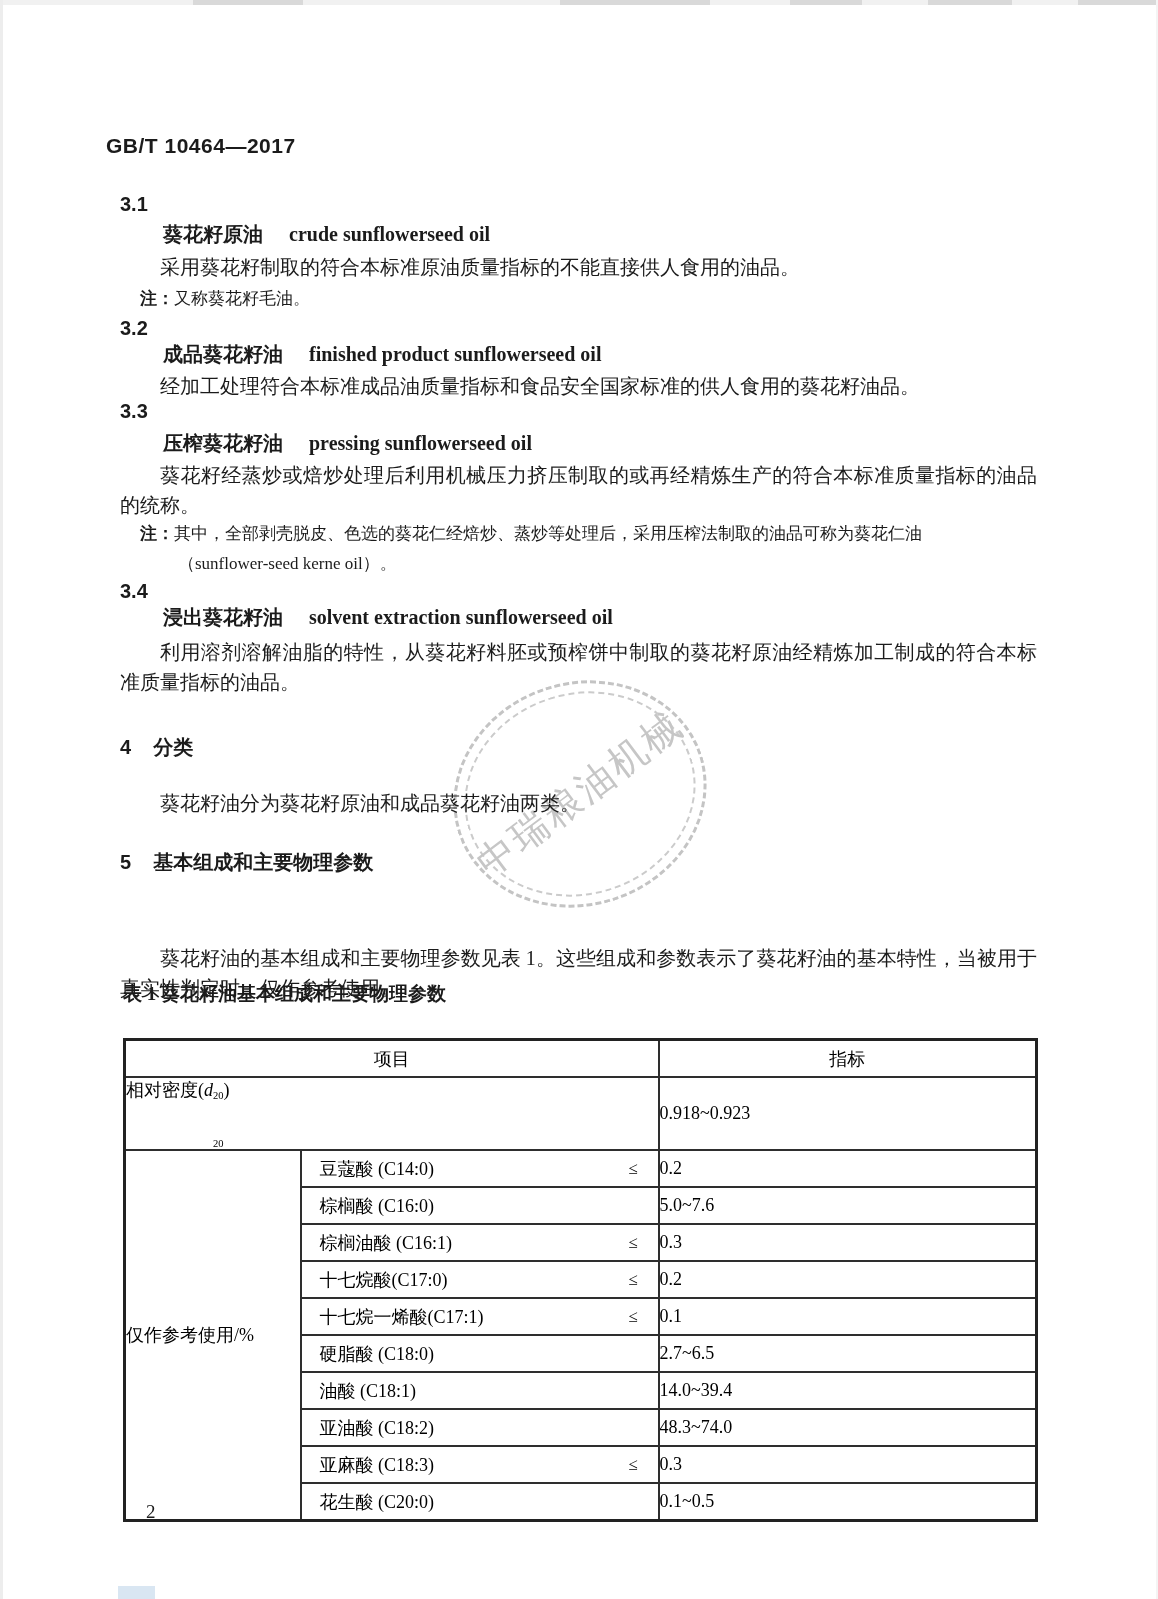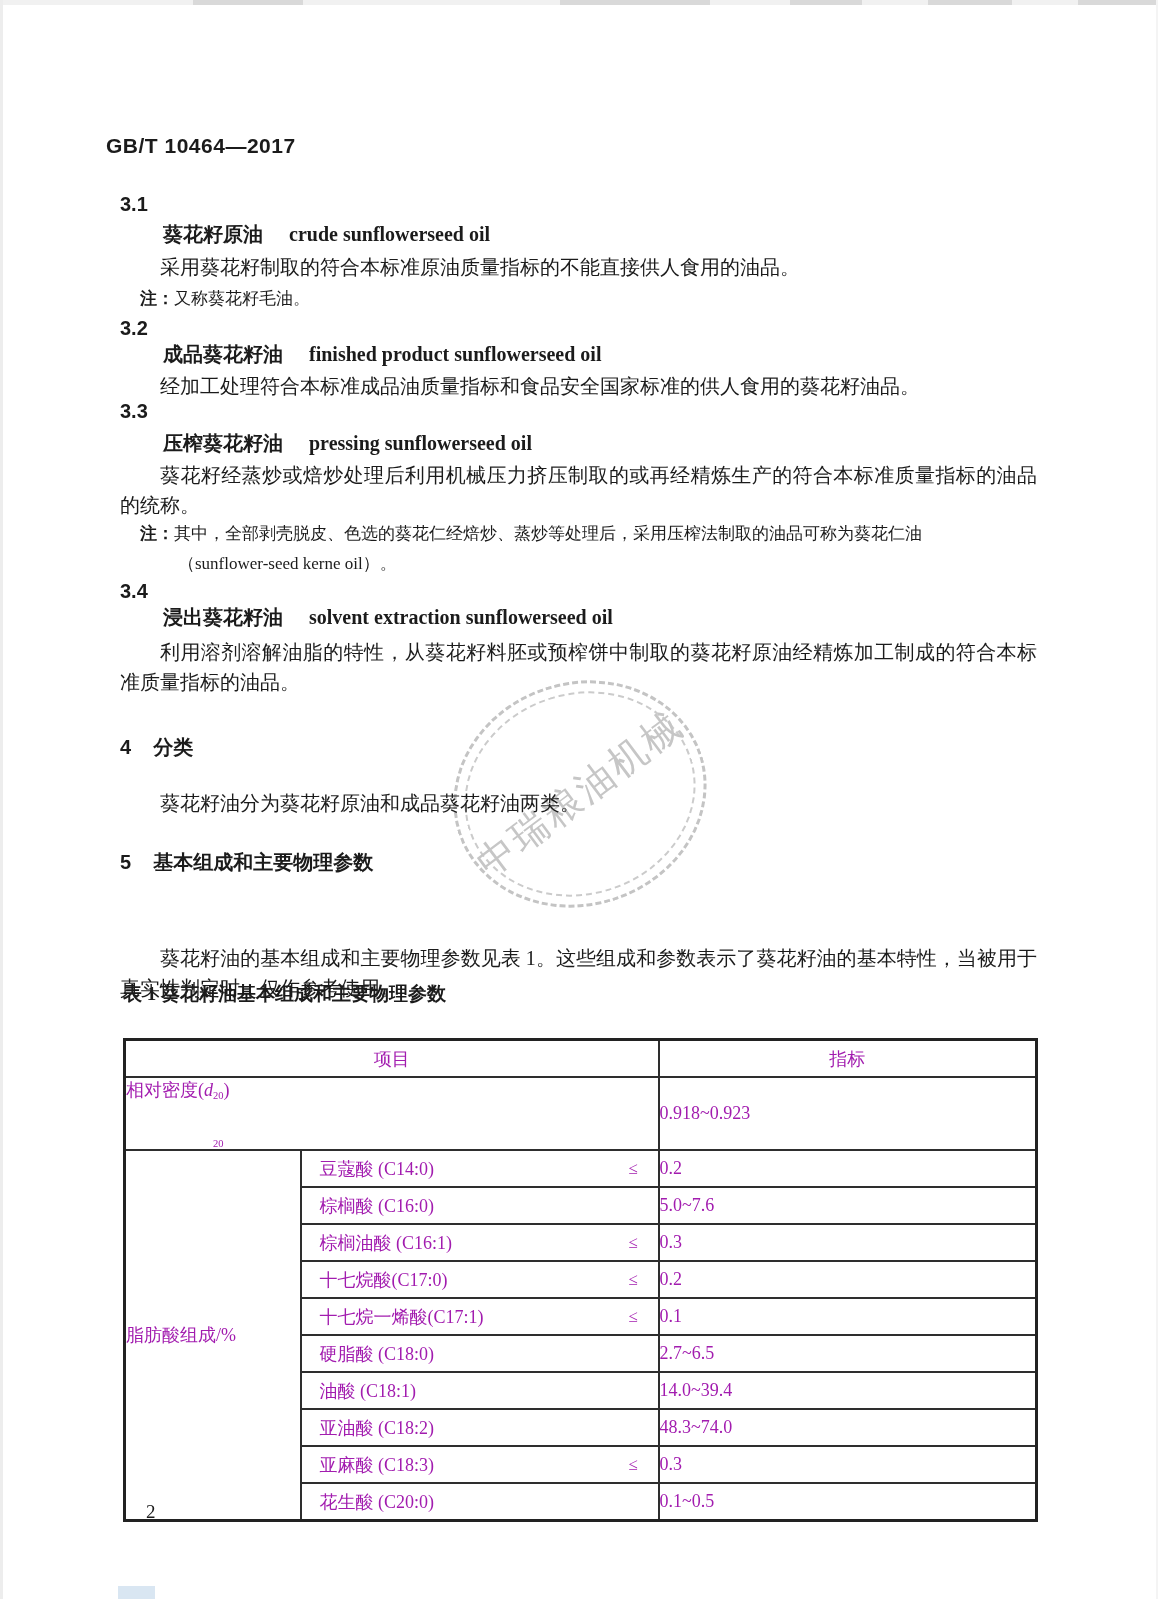--- a/index.html
+++ b/index.html
@@ -31,21 +31,21 @@
   .term { left:163px; font-weight:bold; font-size:20px; }
   .term .en { margin-left:26px; font-family:"Liberation Serif","DejaVu Serif",serif; }
   .bodytxt { left:120px; width:917px; font-size:20px; line-height:30px; text-indent:2em; text-align:justify; }
   .note { left:105px; width:905px; font-size:17px; line-height:30px; padding-left:73px; text-indent:-38px; box-sizing:border-box; }
   .note .notelabel { font-weight:bold; }
   .chap { left:120px; font-weight:bold; font-size:20px; font-family:"Liberation Sans","DejaVu Sans",sans-serif; }
   .chap .chnum { margin-right:22px; }
 
   .tbl-caption { left:123px; width:912px; text-align:left; font-weight:bold; font-size:19px; }
   table.t1 { position:absolute; left:123px; top:1038px; width:912px; border-collapse:collapse; table-layout:fixed;
-             font-size:18px; color:#a21caf; border:3px solid #222; }
+             font-size:18px; color:#000000; border:3px solid #222; }
   table.t1 td { border:2px solid #2e2e2e; height:35px; padding:0; overflow:hidden; }
   td.center { }
   td.head { text-align:center; font-size:18px; }
   td.leftpad { padding-left:18px; }
   .namewrap { display:flex; justify-content:space-between; align-items:center; padding:0 20px 0 18px; }
   .op { font-size:17px; }
   .stack { display:inline-flex; flex-direction:column; font-size:10.5px; line-height:10px; vertical-align:-3px; text-align:left;gap:38px; }
   .dsym { font-style:italic; }
   .pagenum { left:146px; top:1501px; font-size:19px; }
 </style>
@@ -125,21 +125,21 @@
     <td class="head">指标</td>
   </tr>
   <tr>
     <td colspan="2" class="leftpad"><span>相对密度(</span><span class="dsym">d</span><span class="stack">
             <span>20</span>
             <span>20</span>
           </span><span>)</span></td>
     <td class="center">0.918~0.923</td>
   </tr>
   <tr>
-    <td rowspan="10" class="leftpad">脂肪酸组成/%</td>
+    <td rowspan="10" class="leftpad">仅作参考使用/%</td>
     <td>
           <div class="namewrap">
             <span>豆蔻酸 (C14:0)</span>
             <span class="op">≤</span>
           </div>
         </td>
     <td class="center">0.2</td>
   </tr>
   <tr>
     <td>

